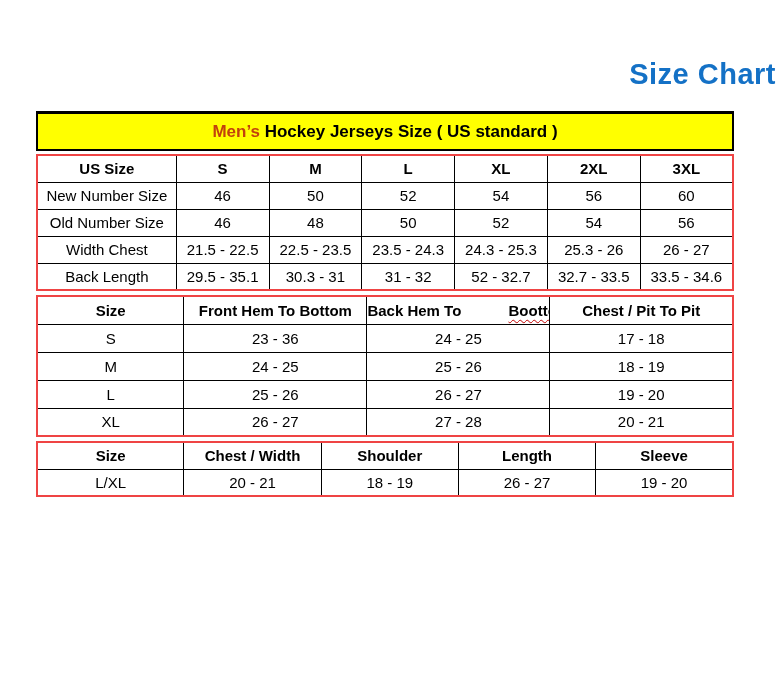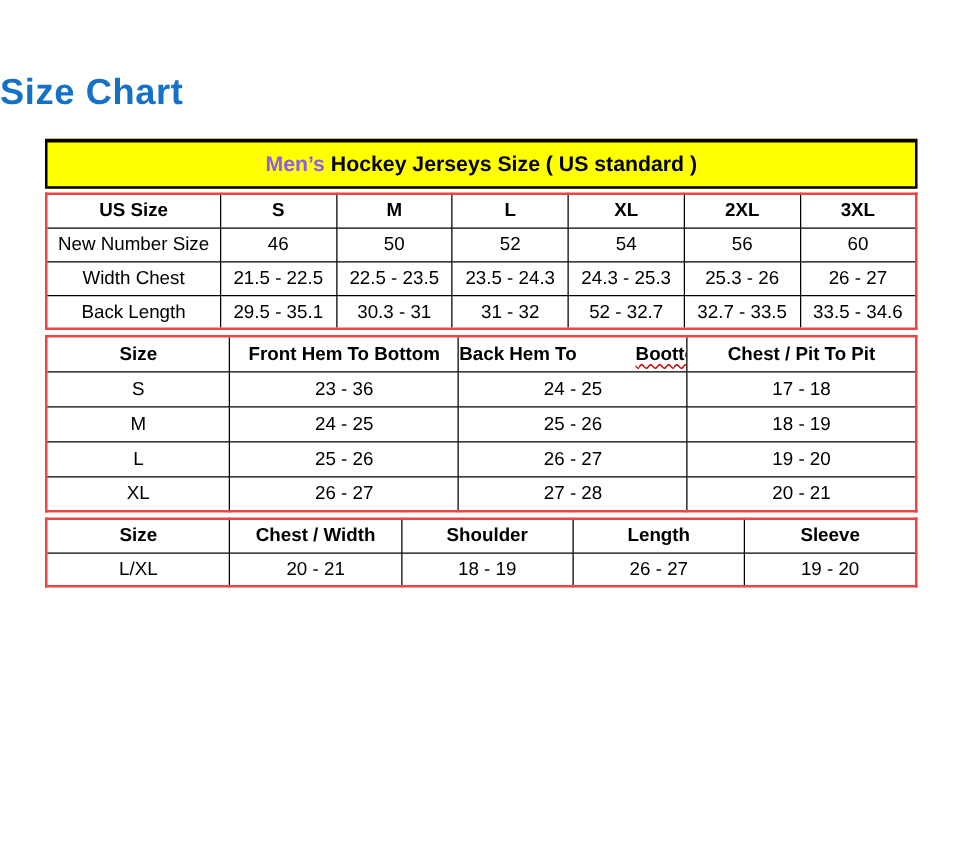--- a/index.html
+++ b/index.html
@@ -5,21 +5,21 @@
   * { margin: 0; padding: 0; box-sizing: border-box; }
   html, body { background: #ffffff; }
   body {
     width: 776px;
     height: 692px;
     font-family: "Liberation Sans", sans-serif;
     color: #000000;
     overflow: hidden;
   }
   .page-title {
-    text-align: left;
+    text-align: right;
     color: #1471c6;
     font-size: 29px;
     font-weight: bold;
     padding-top: 58px;
     letter-spacing: 0.5px;
   }
   .chart-wrap {
     width: 698px;
     margin: 20px 0 0 36px;
   }
@@ -28,21 +28,21 @@
     border: 2px solid #000000;
     text-align: center;
     font-weight: bold;
     font-size: 17px;
     padding: 5px 0 4px 0;
   }
   .band--men {
     border-top-width: 3px;
     padding: 8px 0 7px 0;
   }
-  .band .hl { color: #8b5cf6; }
+  .band .hl { color: #c2410c; }
   table.grid {
     width: 100%;
     border-collapse: collapse;
     table-layout: fixed;
     border: 2px solid #ef4444;
     margin: 3px 0 4px 0;
   }
   table.grid th, table.grid td {
     border: 1px solid #000000;
     text-align: center;
@@ -107,20 +107,29 @@
         <tr>
           <td class="rowlabel">New Number Size</td>
           <td>46</td>
           <td>50</td>
           <td>52</td>
           <td>54</td>
           <td>56</td>
           <td>60</td>
         </tr>
         <tr>
+          <td class="rowlabel">Old Number Size</td>
+          <td>46</td>
+          <td>48</td>
+          <td>50</td>
+          <td>52</td>
+          <td>54</td>
+          <td>56</td>
+        </tr>
+        <tr>
           <td class="rowlabel">Width Chest</td>
           <td>21.5 - 22.5</td>
           <td>22.5 - 23.5</td>
           <td>23.5 - 24.3</td>
           <td>24.3 - 25.3</td>
           <td>25.3 - 26</td>
           <td>26 - 27</td>
         </tr>
         <tr>
           <td class="rowlabel">Back Length</td>

